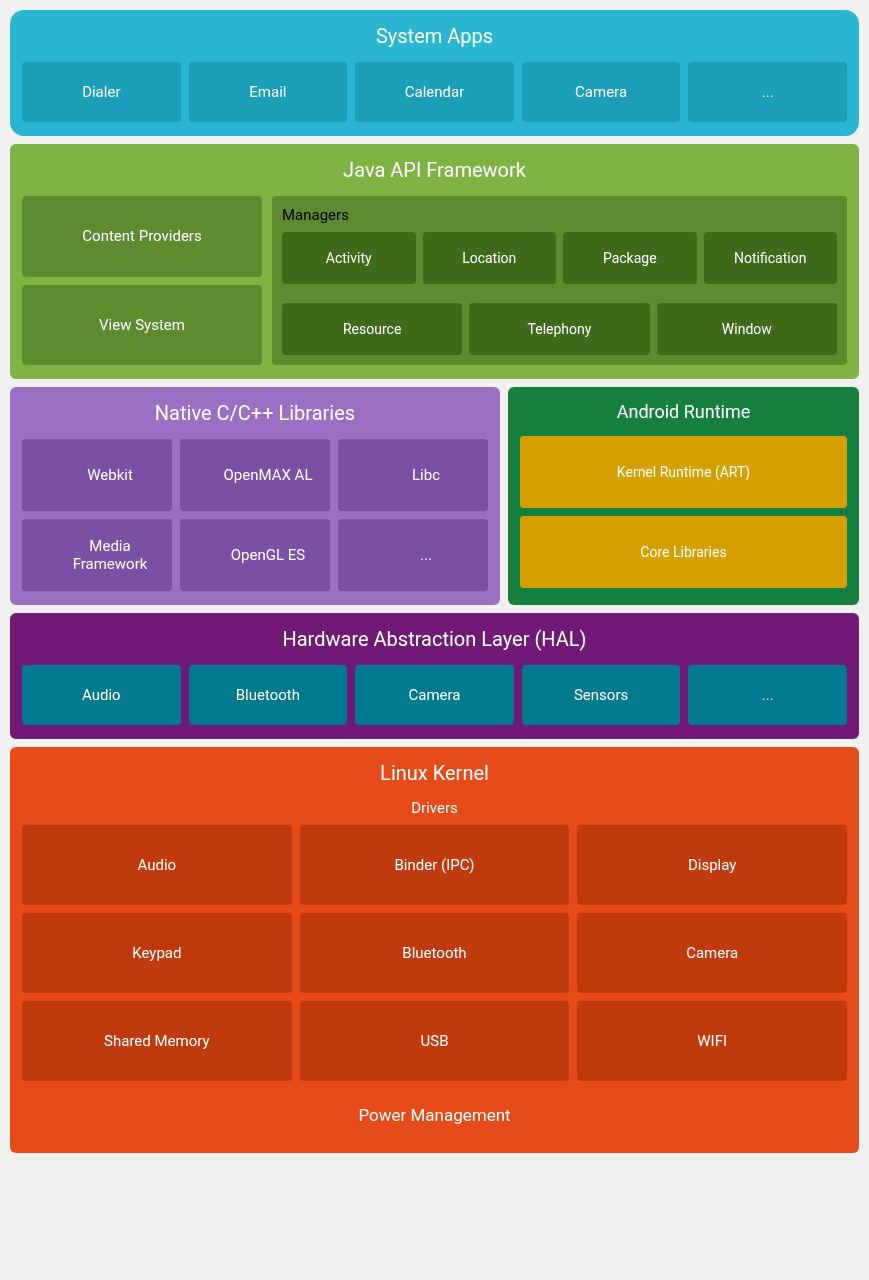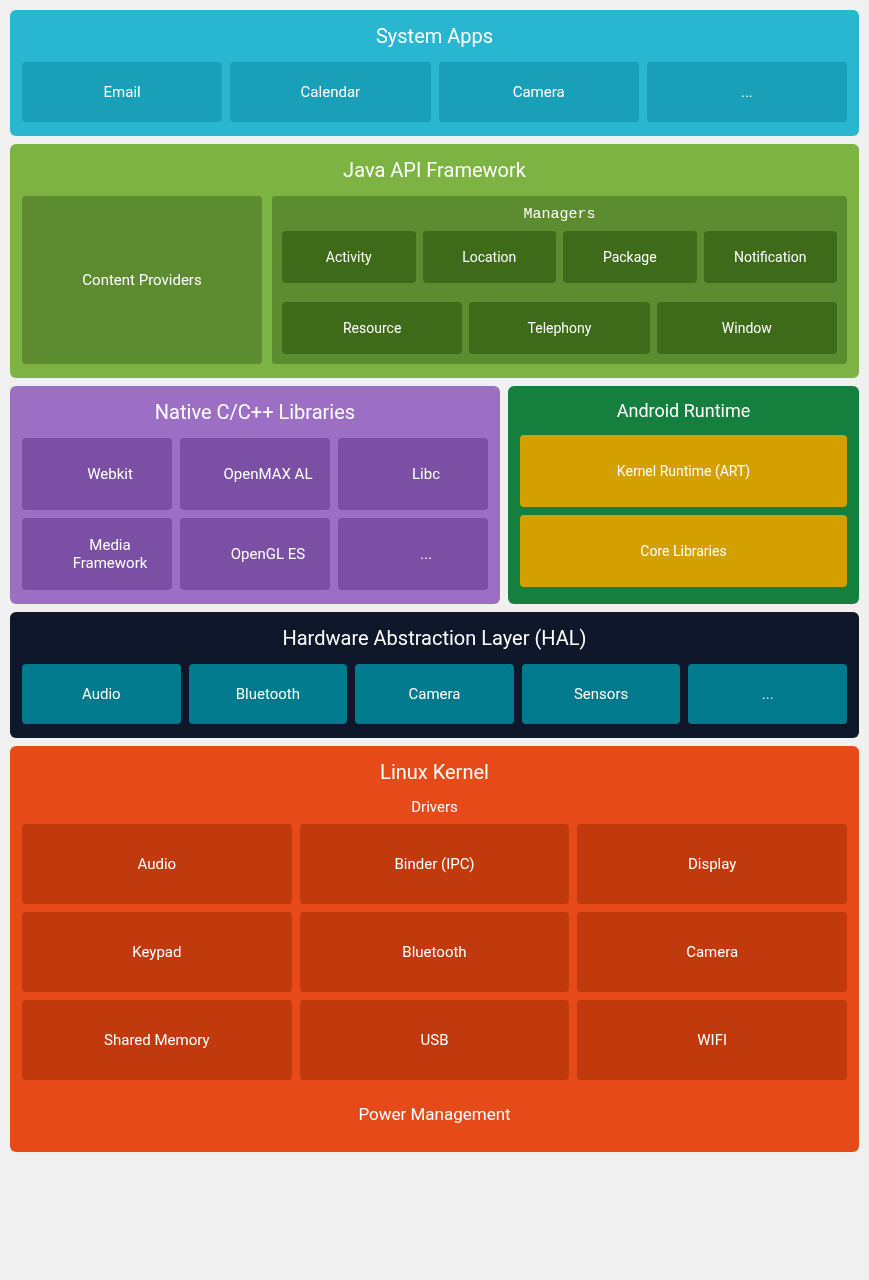--- a/index.html
+++ b/index.html
@@ -35,20 +35,21 @@
       align-items: center;
       justify-content: center;
       text-align: center;
       font-size: 15px;
       padding: 8px 6px;
     }
 
     
     .system-apps {
       background: #29b6d0;
+      border-radius: 14px;
     }
     .system-apps .layer-title { color: #fff; }
     .system-apps .boxes {
       display: flex;
       gap: 8px;
     }
     .system-apps .box {
       background: #1a9fb8;
       color: #fff;
       flex: 1;
@@ -77,25 +78,23 @@
       min-height: 70px;
       flex: 1;
     }
     .java-api .right-col {
       flex: 1;
       background: #5d8b2f;
       border-radius: 4px;
       padding: 10px;
     }
     .java-api .right-col .managers-title {
-      color: #ffffff;
-      text-align: center;
+      color: #000000;
       font-size: 15px;
       margin-bottom: 8px;
-      font-family: Liberation Mono, monospace;
     }
     .java-api .managers-grid {
       display: grid;
       grid-template-columns: repeat(4, 1fr);
       gap: 7px;
     }
     .java-api .managers-grid .box {
       background: #3d6b1a;
       color: #fff;
       min-height: 52px;
@@ -153,21 +152,21 @@
       background: #d4a000;
       color: #fff;
       min-height: 72px;
       margin-bottom: 8px;
       font-size: 14px;
     }
     .android-runtime .box:last-child { margin-bottom: 0; }
 
     
     .hal {
-      background: #0f172a;
+      background: #701a75;
     }
     .hal .layer-title { color: #fff; }
     .hal .boxes {
       display: flex;
       gap: 8px;
     }
     .hal .box {
       background: #007a8c;
       color: #fff;
       flex: 1;
@@ -204,32 +203,34 @@
       padding: 14px 0;
       border-radius: 4px;
     }
   </style>
 </head>
 <body>
 
 <div class="layer system-apps">
   <div class="layer-title">System Apps</div>
   <div class="boxes">
+    <div class="box">Dialer</div>
     <div class="box">Email</div>
     <div class="box">Calendar</div>
     <div class="box">Camera</div>
     <div class="box">...</div>
   </div>
 </div>
 
 <div class="layer java-api">
   <div class="layer-title">Java API Framework</div>
   <div class="inner">
     <div class="left-col">
       <div class="box">Content Providers</div>
+      <div class="box">View System</div>
     </div>
     <div class="right-col">
       <div class="managers-title">Managers</div>
       <div class="managers-grid">
         <div class="box">Activity</div>
         <div class="box">Location</div>
         <div class="box">Package</div>
         <div class="box">Notification</div>
       </div>
       <div class="managers-grid2">

